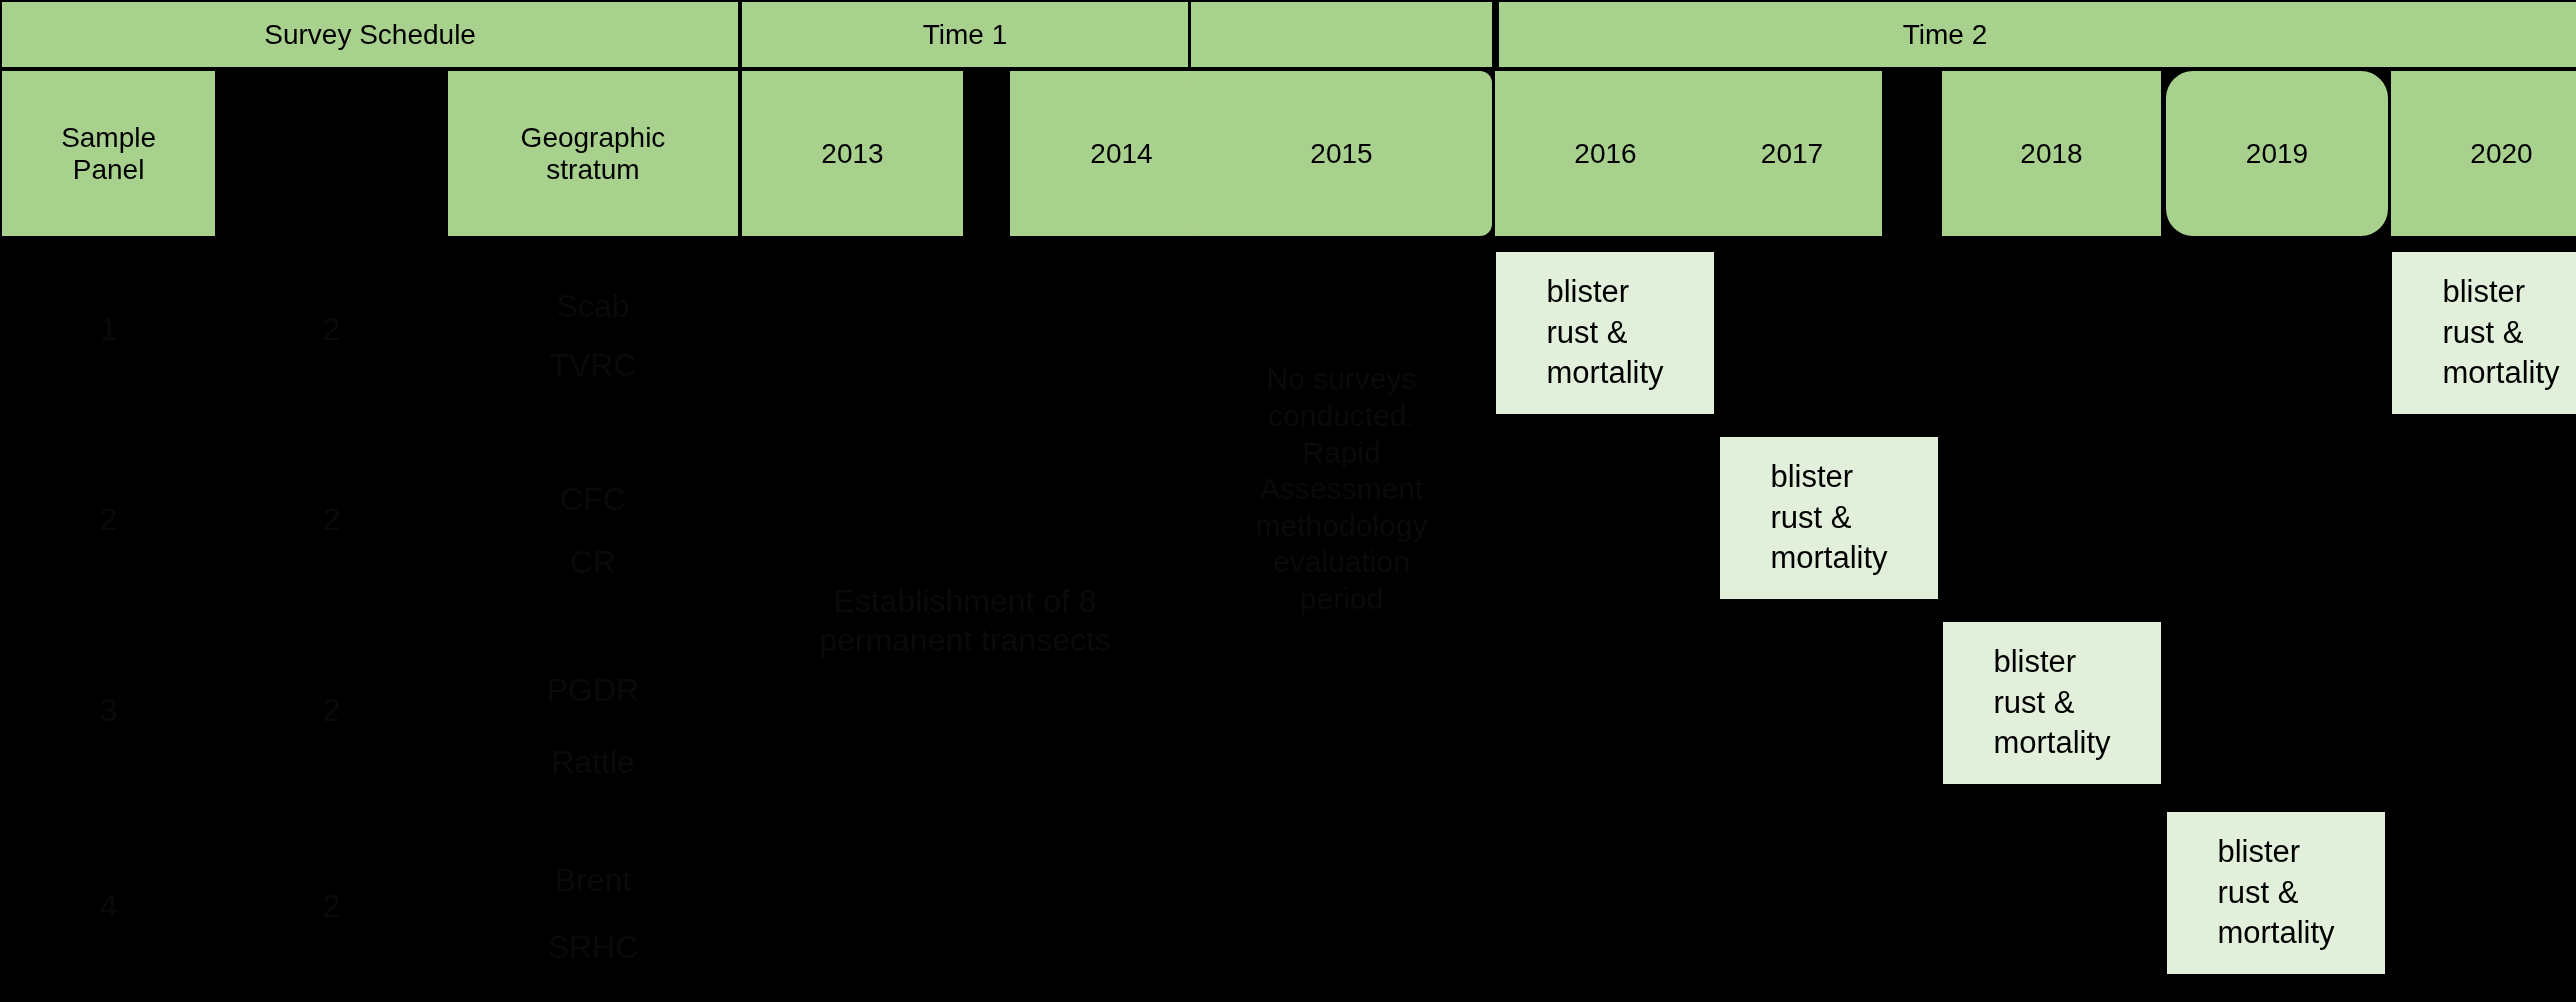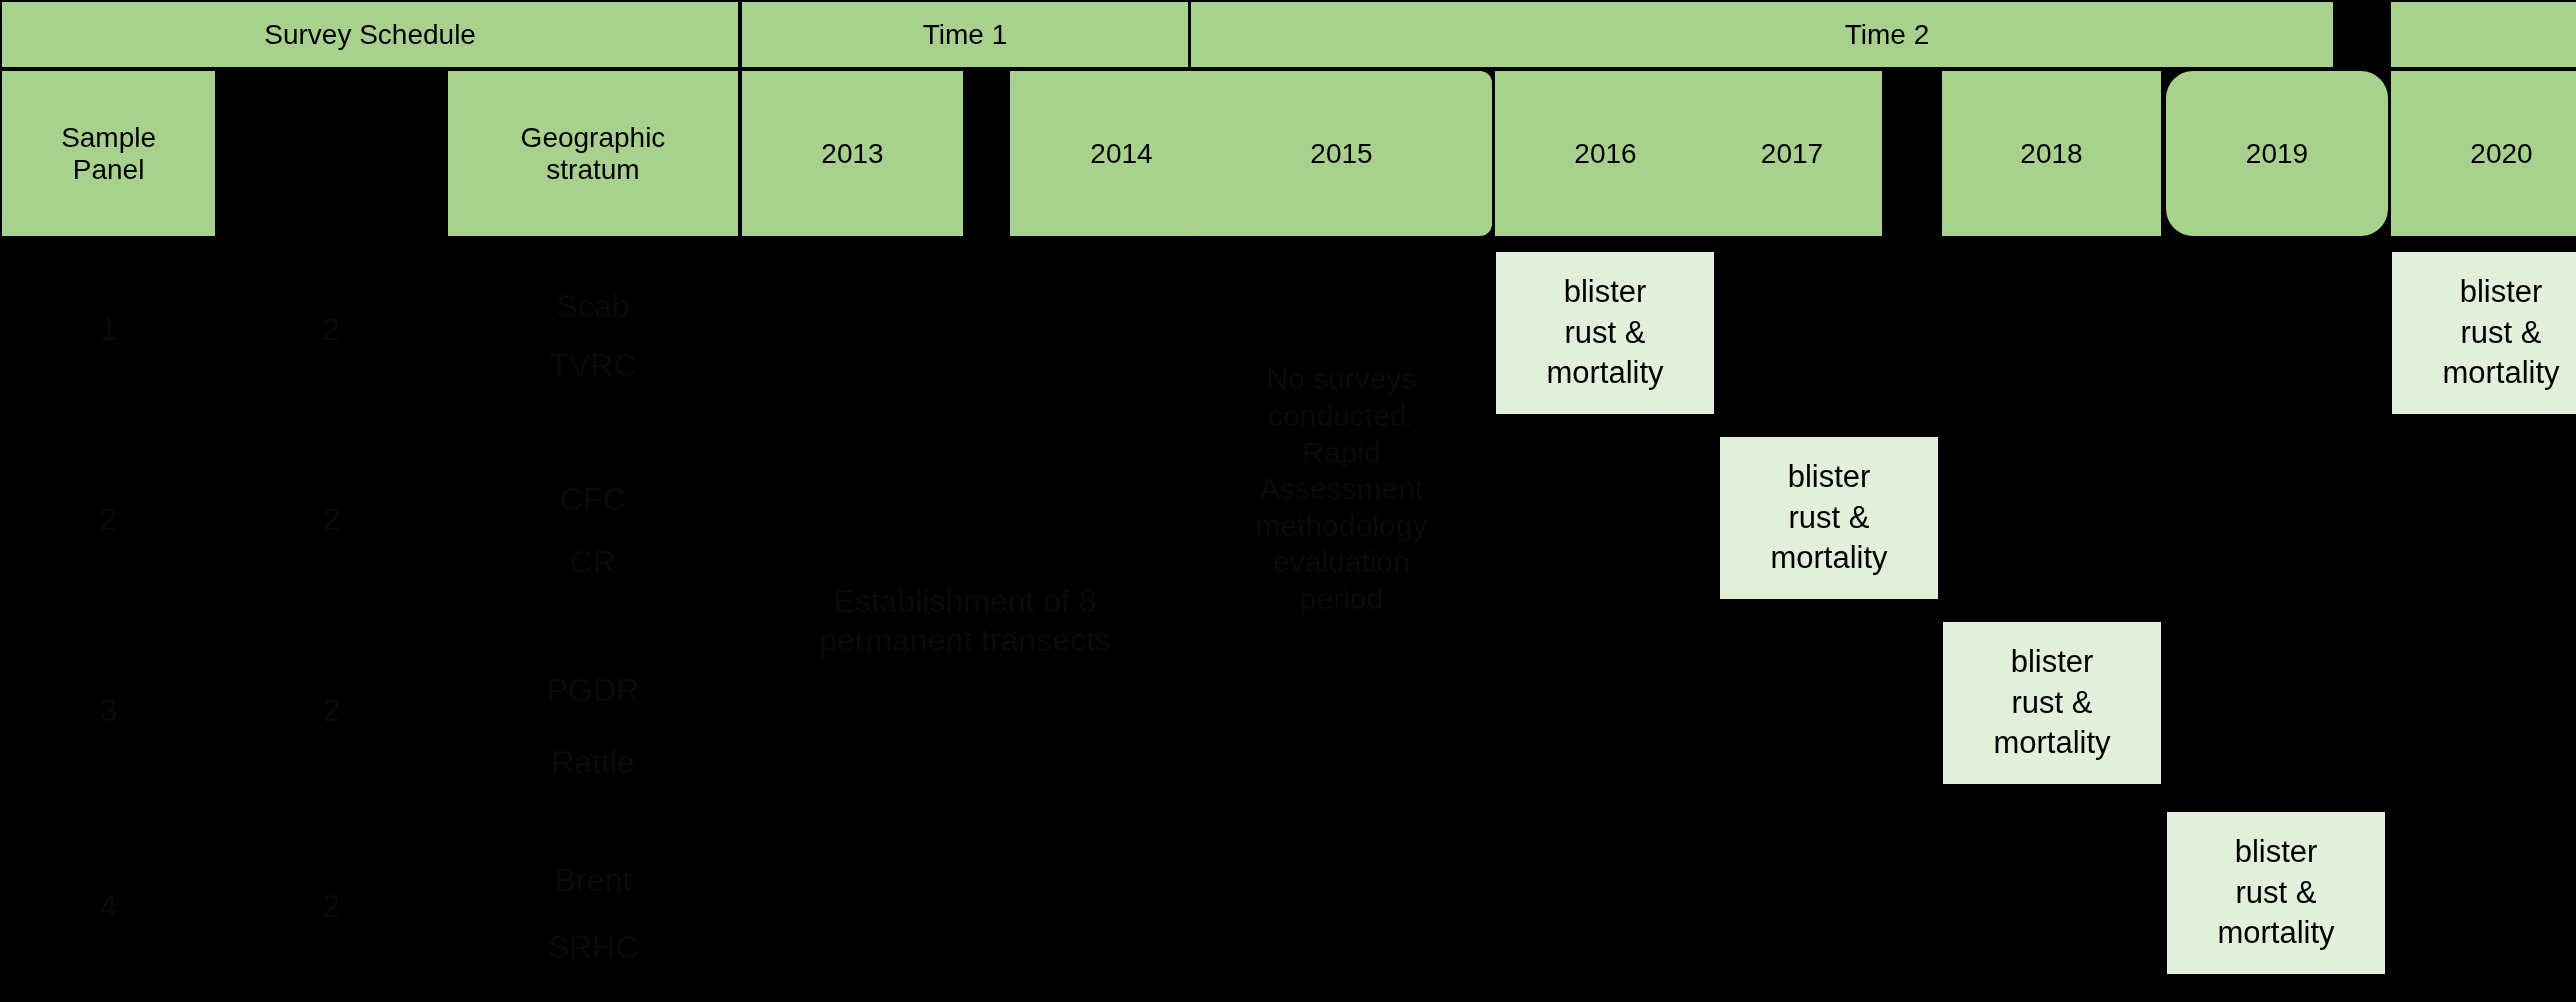--- a/index.html
+++ b/index.html
@@ -37,40 +37,40 @@
   }
   .faint.small{font-size:30px;}
 
   
   .survey{
     position:absolute;
     background:#e2efda;
     color:#000;
     font-size:31px;
     line-height:1.32;
-    text-align:center;
+    text-align:left;
     display:flex;
     align-items:center;
     justify-content:center;
     box-sizing:border-box;
     padding:2.1px 3.1px;
   }
 </style>
 </head>
 <body>
 
 <div id="stage">
 
   <div class="hdr-cell hdr-group" style="left:2.1px;width:736px;">Survey Schedule</div>
 
   <div class="hdr-cell hdr-group" style="left:742px;width:446px;">Time 1</div>
 
   <div class="hdr-cell hdr-group" style="left:1191px;width:301px;"></div>
 
-  <div class="hdr-cell hdr-group" style="left:1441px;width:892px;">Time 2</div>
+  <div class="hdr-cell hdr-group" style="left:1499px;width:892px;">Time 2</div>
 
   <div class="hdr-cell hdr-group" style="left:2391px;width:876px;">Time 3</div>
 
   <div class="hdr-cell hdr-year" style="left:2.1px;width:213px;flex-direction:column;">
     <span>Sample</span>
     <span>Panel</span>
   </div>
 
 
   <div class="hdr-cell hdr-year" style="left:448px;width:290px;flex-direction:column;">

